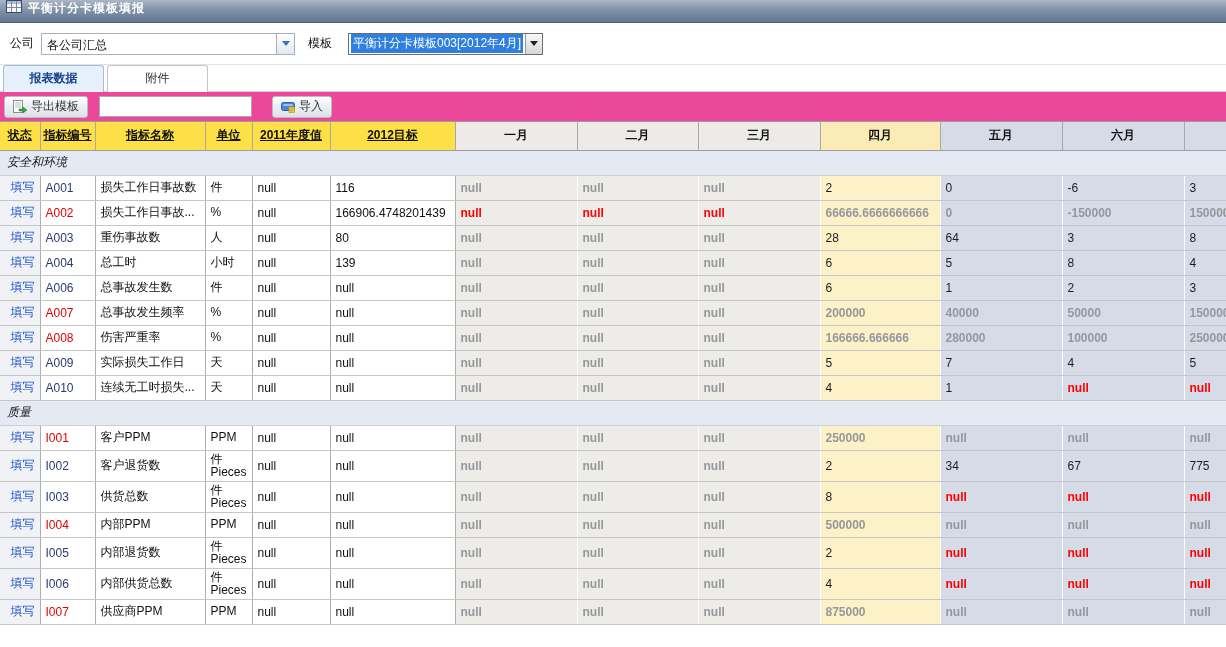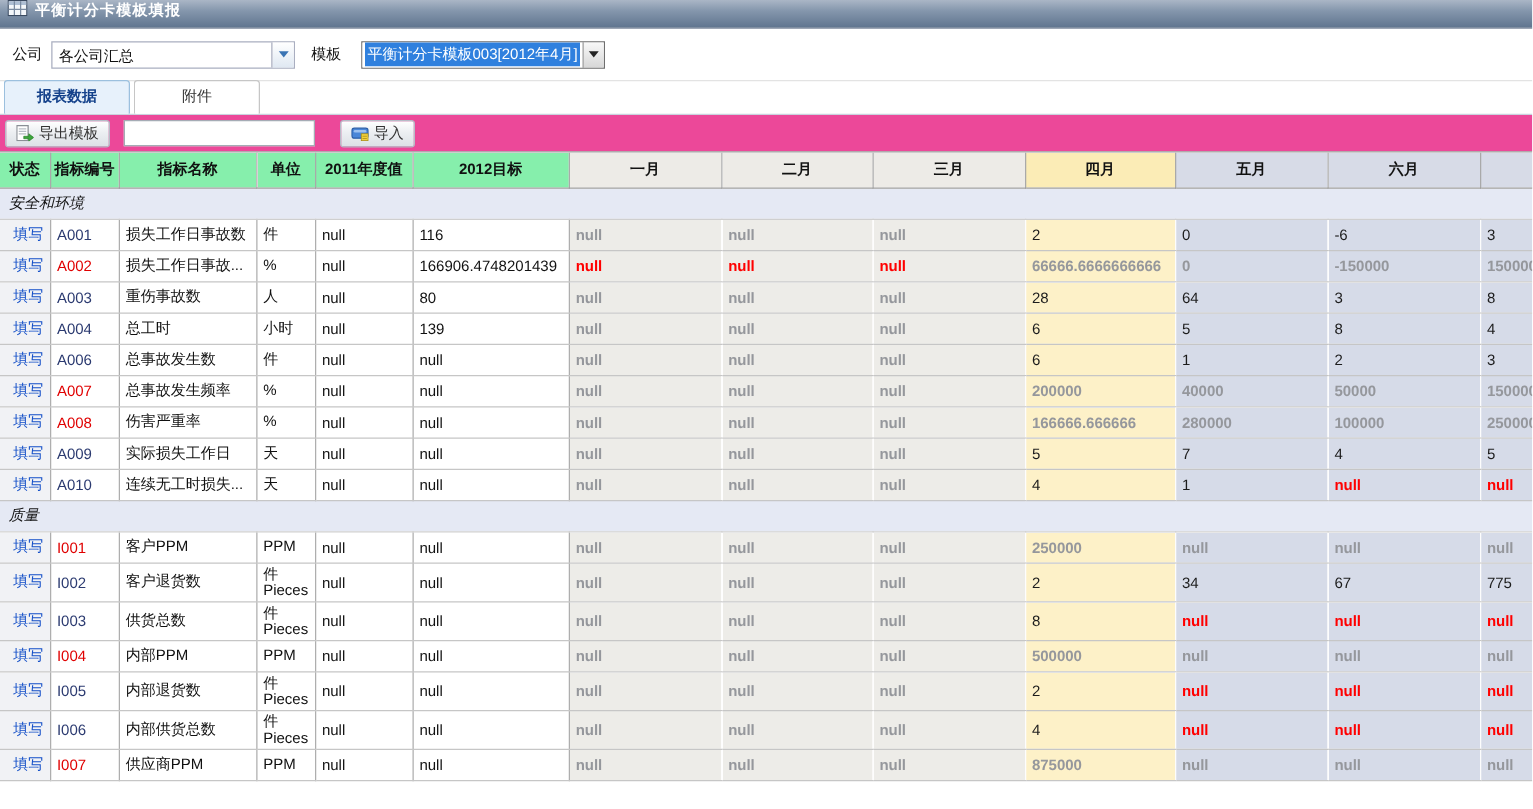--- a/index.html
+++ b/index.html
@@ -8,54 +8,54 @@
 
   
   .titlebar { height:23px; background:linear-gradient(to bottom,#aab6c6 0%,#8496ac 40%,#60758f 100%);
     display:flex; align-items:flex-start; padding:0 6px; border-bottom:1px solid #51637c; }
   .titlebar .ttl { color:#fff; font-size:12px; font-weight:bold; margin-left:6px; letter-spacing:1px; }
   .grid-icon { width:16px; height:13px; display:inline-block; }
 
   
   .filterbar { height:41px; background:#fff; display:flex; align-items:center; padding-left:10px; }
   .flabel { font-size:12px; color:#111; margin-right:7px; }
-  .combo { width:195px; height:22px; border:1px solid #a9aec0; background:#fff; display:flex; align-items:stretch; }
+  .combo { width:254px; height:22px; border:1px solid #a9aec0; background:#fff; display:flex; align-items:stretch; }
   .combo-text { flex:1; font-size:12px; color:#111; padding:3px 5px; white-space:nowrap; overflow:hidden; }
   .combo-trigger { width:18px; border-left:1px solid #a9aec0; background:linear-gradient(#ffffff,#dfe8f2);
     display:flex; align-items:center; justify-content:center; cursor:pointer; }
   .chev { width:0; height:0; border-left:4px solid transparent; border-right:4px solid transparent; border-top:5px solid #3a74b4; }
   .select-box { margin-left:9px; height:22px; border:1px solid #6e6e6e; background:#fff; display:flex; align-items:stretch; }
   .select-inner { display:flex; align-items:center; padding:1px 2px; background:#fff; }
   .select-text { background:#2f80de; color:#fff; font-size:12px; padding:1px 2px; white-space:nowrap; }
   .select-btn { width:17px; border-left:1px solid #9a9a9a; background:linear-gradient(#f8f8f8,#d7d7d7);
     display:flex; align-items:center; justify-content:center; cursor:pointer; }
   .chev-dark { width:0; height:0; border-left:4px solid transparent; border-right:4px solid transparent; border-top:5px solid #222; }
 
   
   .tabstrip { height:28px; background:#fff; border-top:1px solid #e3e3e3; border-bottom:1px solid #c9d3de;
-    display:flex; align-items:flex-end; padding-left:3px; }
+    display:flex; align-items:center; padding-left:3px; }
   .tab { width:101px; height:27px; line-height:25px; text-align:center; font-size:12px; color:#333;
     border:1px solid #c6c6c6; border-bottom:none; border-radius:3px 3px 0 0; background:#fff; margin-right:3px; cursor:pointer; }
   .tab.active { background:#e7f1fb; border-color:#9cc0de; color:#15428b; font-weight:bold; }
 
   
   .actionbar { height:29px; background:#ec4899; display:flex; align-items:center; padding-left:4px; }
   .btn { height:22px; border:1px solid #b6bcc7; border-radius:3px;
     background:linear-gradient(#ffffff,#eceff2 45%,#dde1e6); display:inline-flex; align-items:center;
     padding:0 8px; font-size:12px; color:#333; gap:4px; cursor:pointer; }
   .file-input { width:153px; height:21px; border:1px solid #a5acb5; margin-left:11px; font-size:12px; padding:0 4px; }
   .btn.import { margin-left:20px; }
   .icon12 { width:14px; height:13px; display:inline-block; }
 
   
   .grid { border-top:1px solid #9b9b9b; overflow:hidden; height:526px; }
   table { border-collapse:collapse; table-layout:fixed; width:1226px; font-size:12px; }
   th.hd { height:28px; border-bottom:1px solid #9d9d9d; border-right:1px solid #a9a9a9;
     font-weight:bold; color:#111; text-align:center; overflow:hidden; white-space:nowrap; cursor:pointer; }
-  th.white { background:#86efac; }
+  th.white { background:#fde047;text-decoration:underline; }
   th.mg { background:#edebe7; }
   th.ma { background:#fbecb6; }
   th.mb { background:#d7dbe7; }
   td { height:25px; border-bottom:1px solid #c6c6c6; padding:0 5px; overflow:hidden; white-space:nowrap; color:#111; }
   td.c-left { background:#fff; border-right:1px solid #aeaeae; }
   td.c-status { background:#f1f2f5; border-right:1px solid #aeaeae; text-align:right; }
   td.unit { white-space:pre-line; line-height:13px; padding-top:2px; padding-bottom:2px; }
   td.m { border-right:1px solid #fdfdfd; }
   td.mg { background:#edece8; }
   td.ma { background:#fdf1c8; }

